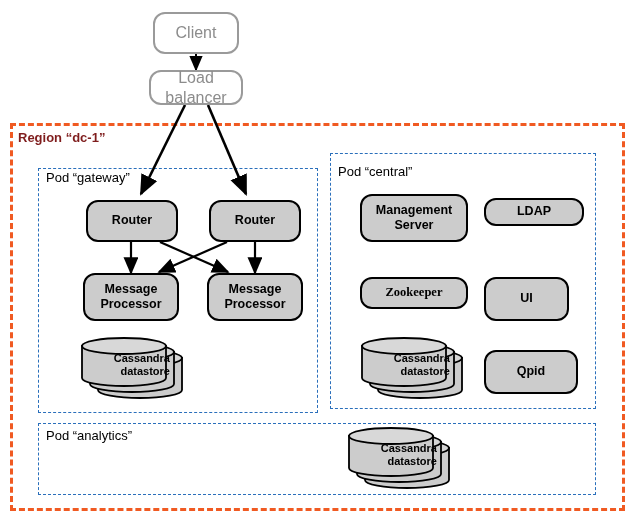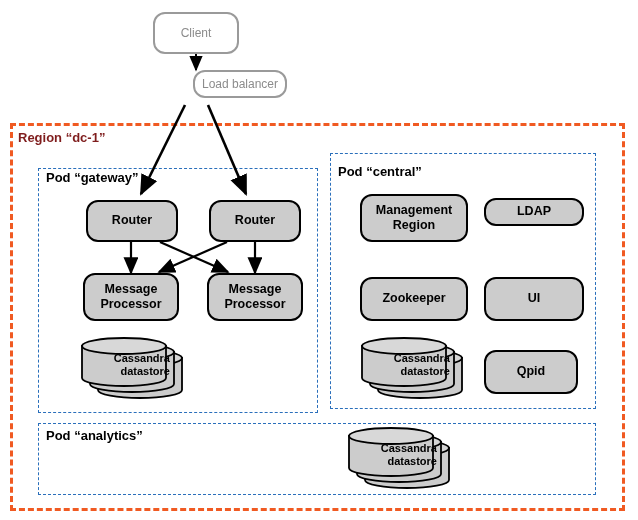--- a/index.html
+++ b/index.html
@@ -28,21 +28,21 @@
     text-align: center;
     line-height: 1.22;
   }
 
   
   .node.external {
     background: #ffffff;
     border: 2px solid #9a9a9a;
     border-radius: 12px;
     color: #8c8c8c;
-    font-size: 12px;
+    font-size: 16px;
     font-weight: normal;
   }
 
   
   .node.component {
     background: #cccccc;
     border: 2.5px solid #000000;
     border-radius: 12px;
     color: #000000;
     font-size: 12.5px;
@@ -71,21 +71,21 @@
   
   .pod {
     position: absolute;
     box-sizing: border-box;
     border: 1.6px dashed #2a6fbb;
     background: transparent;
   }
   .pod-label {
     position: absolute;
     font-size: 13px;
-    font-weight: bold;
+    font-weight: normal;
     color: #000000;
     background: #ffffff;
     padding: 0 2px;
     white-space: nowrap;
   }
 
   
   .dstack {
     position: absolute;
   }
@@ -152,21 +152,21 @@
 
     <line x1="160" y1="242" x2="228" y2="272" stroke="#000000" stroke-width="2.2" marker-end="url(#ah)"></line>
 
     <line x1="227" y1="242" x2="159" y2="272" stroke="#000000" stroke-width="2.2" marker-end="url(#ah)"></line>
   </svg>
 
   <div class="node external" style="left:153px; top:12px; width:86px; height:42px;">
     <span>Client</span>
   </div>
 
-  <div class="node external" style="left:149px; top:70px; width:94px; height:28px;margin-left:44px;">
+  <div class="node external" style="left:149px; top:70px; width:94px; height:35px;">
     <span>Load balancer</span>
   </div>
 
   <div class="node component" style="left:86px; top:200px; width:92px; height:42px;">
     <span>Router</span>
   </div>
 
   <div class="node component" style="left:209px; top:200px; width:92px; height:42px;">
     <span>Router</span>
   </div>
@@ -200,32 +200,32 @@
       </g>
     </svg>
     <div class="cyl-label" style="top:14px; width:92px;">
       <span>Cassandra</span><br>
       <span>datastore</span>
     </div>
   </div>
 
   <div class="node component" style="left:360px; top:194px; width:108px; height:48px; flex-direction:column;">
     <span class="two-line">Management</span>
-    <span class="two-line">Region</span>
+    <span class="two-line">Server</span>
   </div>
 
   <div class="node component" style="left:484px; top:198px; width:100px; height:28px;">
     <span>LDAP</span>
   </div>
 
-  <div class="node component" style="left:360px; top:277px; width:108px; height:44px;">
+  <div class="node component" style="left:360px; top:277px; width:108px; height:32px;font-family:Liberation Serif, serif;">
     <span>Zookeeper</span>
   </div>
 
-  <div class="node component" style="left:484px; top:277px; width:100px; height:44px;">
+  <div class="node component" style="left:484px; top:277px; width:85px; height:44px;">
     <span>UI</span>
   </div>
 
   <div class="dstack" style="left:358px; top:338px; width:118px; height:62px;">
     <svg width="118" height="62" viewBox="0 0 118 62">
       <g>
         <path d="M20,20 L20,52 A42,8 0 0 0 104,52 L104,20 Z" fill="#cccccc" stroke="#000000" stroke-width="1.8"></path>
         <ellipse cx="62" cy="20" rx="42" ry="8" fill="#d4d4d4" stroke="#000000" stroke-width="1.8"></ellipse>
       </g>
       <g>

